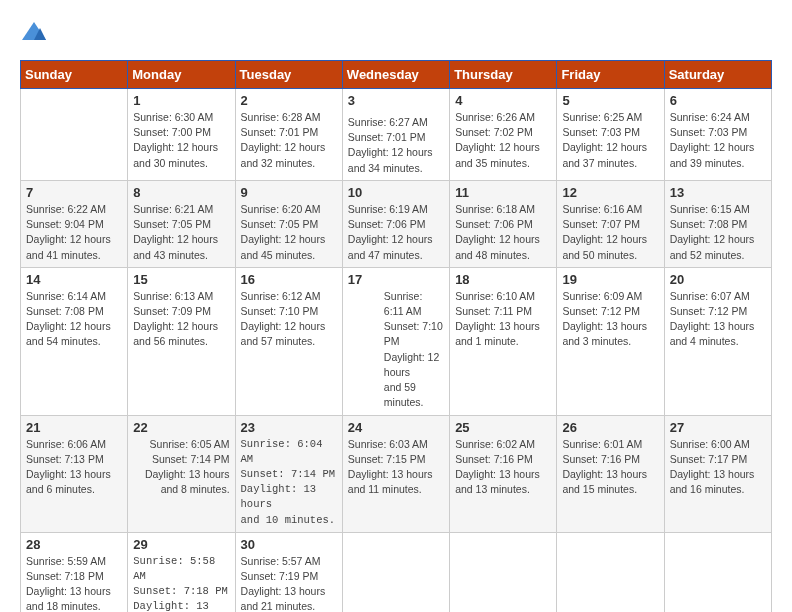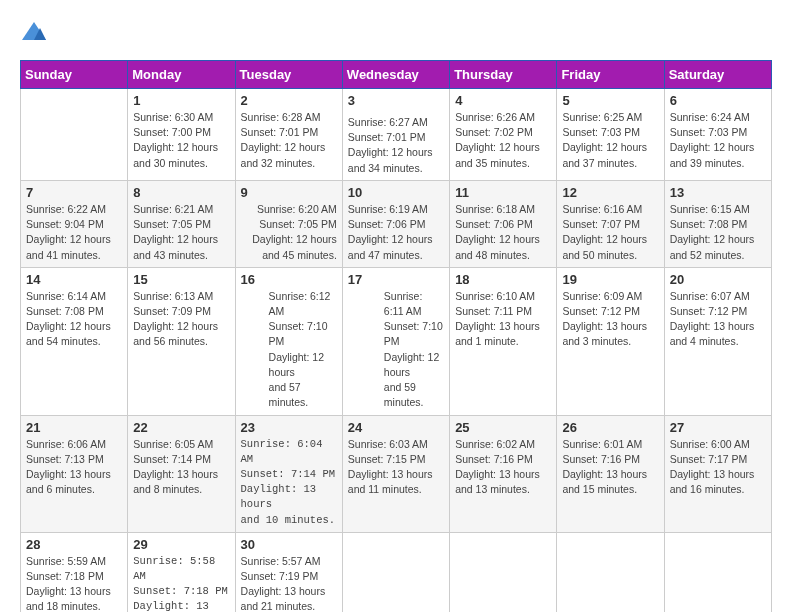--- a/index.html
+++ b/index.html
@@ -46,21 +46,21 @@
     .location-title {
       font-size: 18px;
       color: #555;
     }
     .calendar-table {
       width: 100%;
       border-collapse: collapse;
       font-size: 11px;
     }
     .calendar-table thead tr th {
-      background-color: #a21caf;
+      background-color: #c2410c;
       color: #fff;
       padding: 6px 4px;
       text-align: left;
       font-size: 13px;
       font-weight: bold;
       border: 1px solid #2a5ab4;
     }
     .calendar-table tbody tr td {
       border: 1px solid #ccc;
       vertical-align: top;
@@ -176,21 +176,21 @@
         </td>
         <td>
           <span class="day-number">8</span>
           <div class="day-info" style="white-space: pre-line;">Sunrise: 6:21 AM
 Sunset: 7:05 PM
 Daylight: 12 hours
 and 43 minutes.</div>
         </td>
         <td>
           <span class="day-number">9</span>
-          <div class="day-info" style="white-space: pre-line; text-align: right;">Sunrise: 6:20 AM
+          <div class="day-info" style="white-space: pre-line;">Sunrise: 6:20 AM
 Sunset: 7:05 PM
 Daylight: 12 hours
 and 45 minutes.</div>
         </td>
         <td>
           <span class="day-number">10</span>
           <div class="day-info" style="white-space: pre-line;">Sunrise: 6:19 AM
 Sunset: 7:06 PM
 Daylight: 12 hours
 and 47 minutes.</div>
@@ -227,21 +227,21 @@
         </td>
         <td>
           <span class="day-number">15</span>
           <div class="day-info" style="white-space: pre-line;">Sunrise: 6:13 AM
 Sunset: 7:09 PM
 Daylight: 12 hours
 and 56 minutes.</div>
         </td>
         <td>
           <span class="day-number">16</span>
-          <div class="day-info" style="white-space: pre-line; margin-left: 28px;">Sunrise: 6:12 AM
+          <div class="day-info" style="white-space: pre-line;">Sunrise: 6:12 AM
 Sunset: 7:10 PM
 Daylight: 12 hours
 and 57 minutes.</div>
         </td>
         <td>
           <span class="day-number">17</span>
           <div class="day-info" style="white-space: pre-line; margin-left: 36px;">Sunrise: 6:11 AM
 Sunset: 7:10 PM
 Daylight: 12 hours
 and 59 minutes.</div>
@@ -271,21 +271,21 @@
       <tr>
         <td>
           <span class="day-number">21</span>
           <div class="day-info" style="white-space: pre-line;">Sunrise: 6:06 AM
 Sunset: 7:13 PM
 Daylight: 13 hours
 and 6 minutes.</div>
         </td>
         <td>
           <span class="day-number">22</span>
-          <div class="day-info" style="white-space: pre-line;">Sunrise: 6:05 AM
+          <div class="day-info" style="white-space: pre-line; text-align: right;">Sunrise: 6:05 AM
 Sunset: 7:14 PM
 Daylight: 13 hours
 and 8 minutes.</div>
         </td>
         <td>
           <span class="day-number">23</span>
           <div class="day-info" style="white-space: pre-line; font-family: Liberation Mono, monospace;">Sunrise: 6:04 AM
 Sunset: 7:14 PM
 Daylight: 13 hours
 and 10 minutes.</div>

